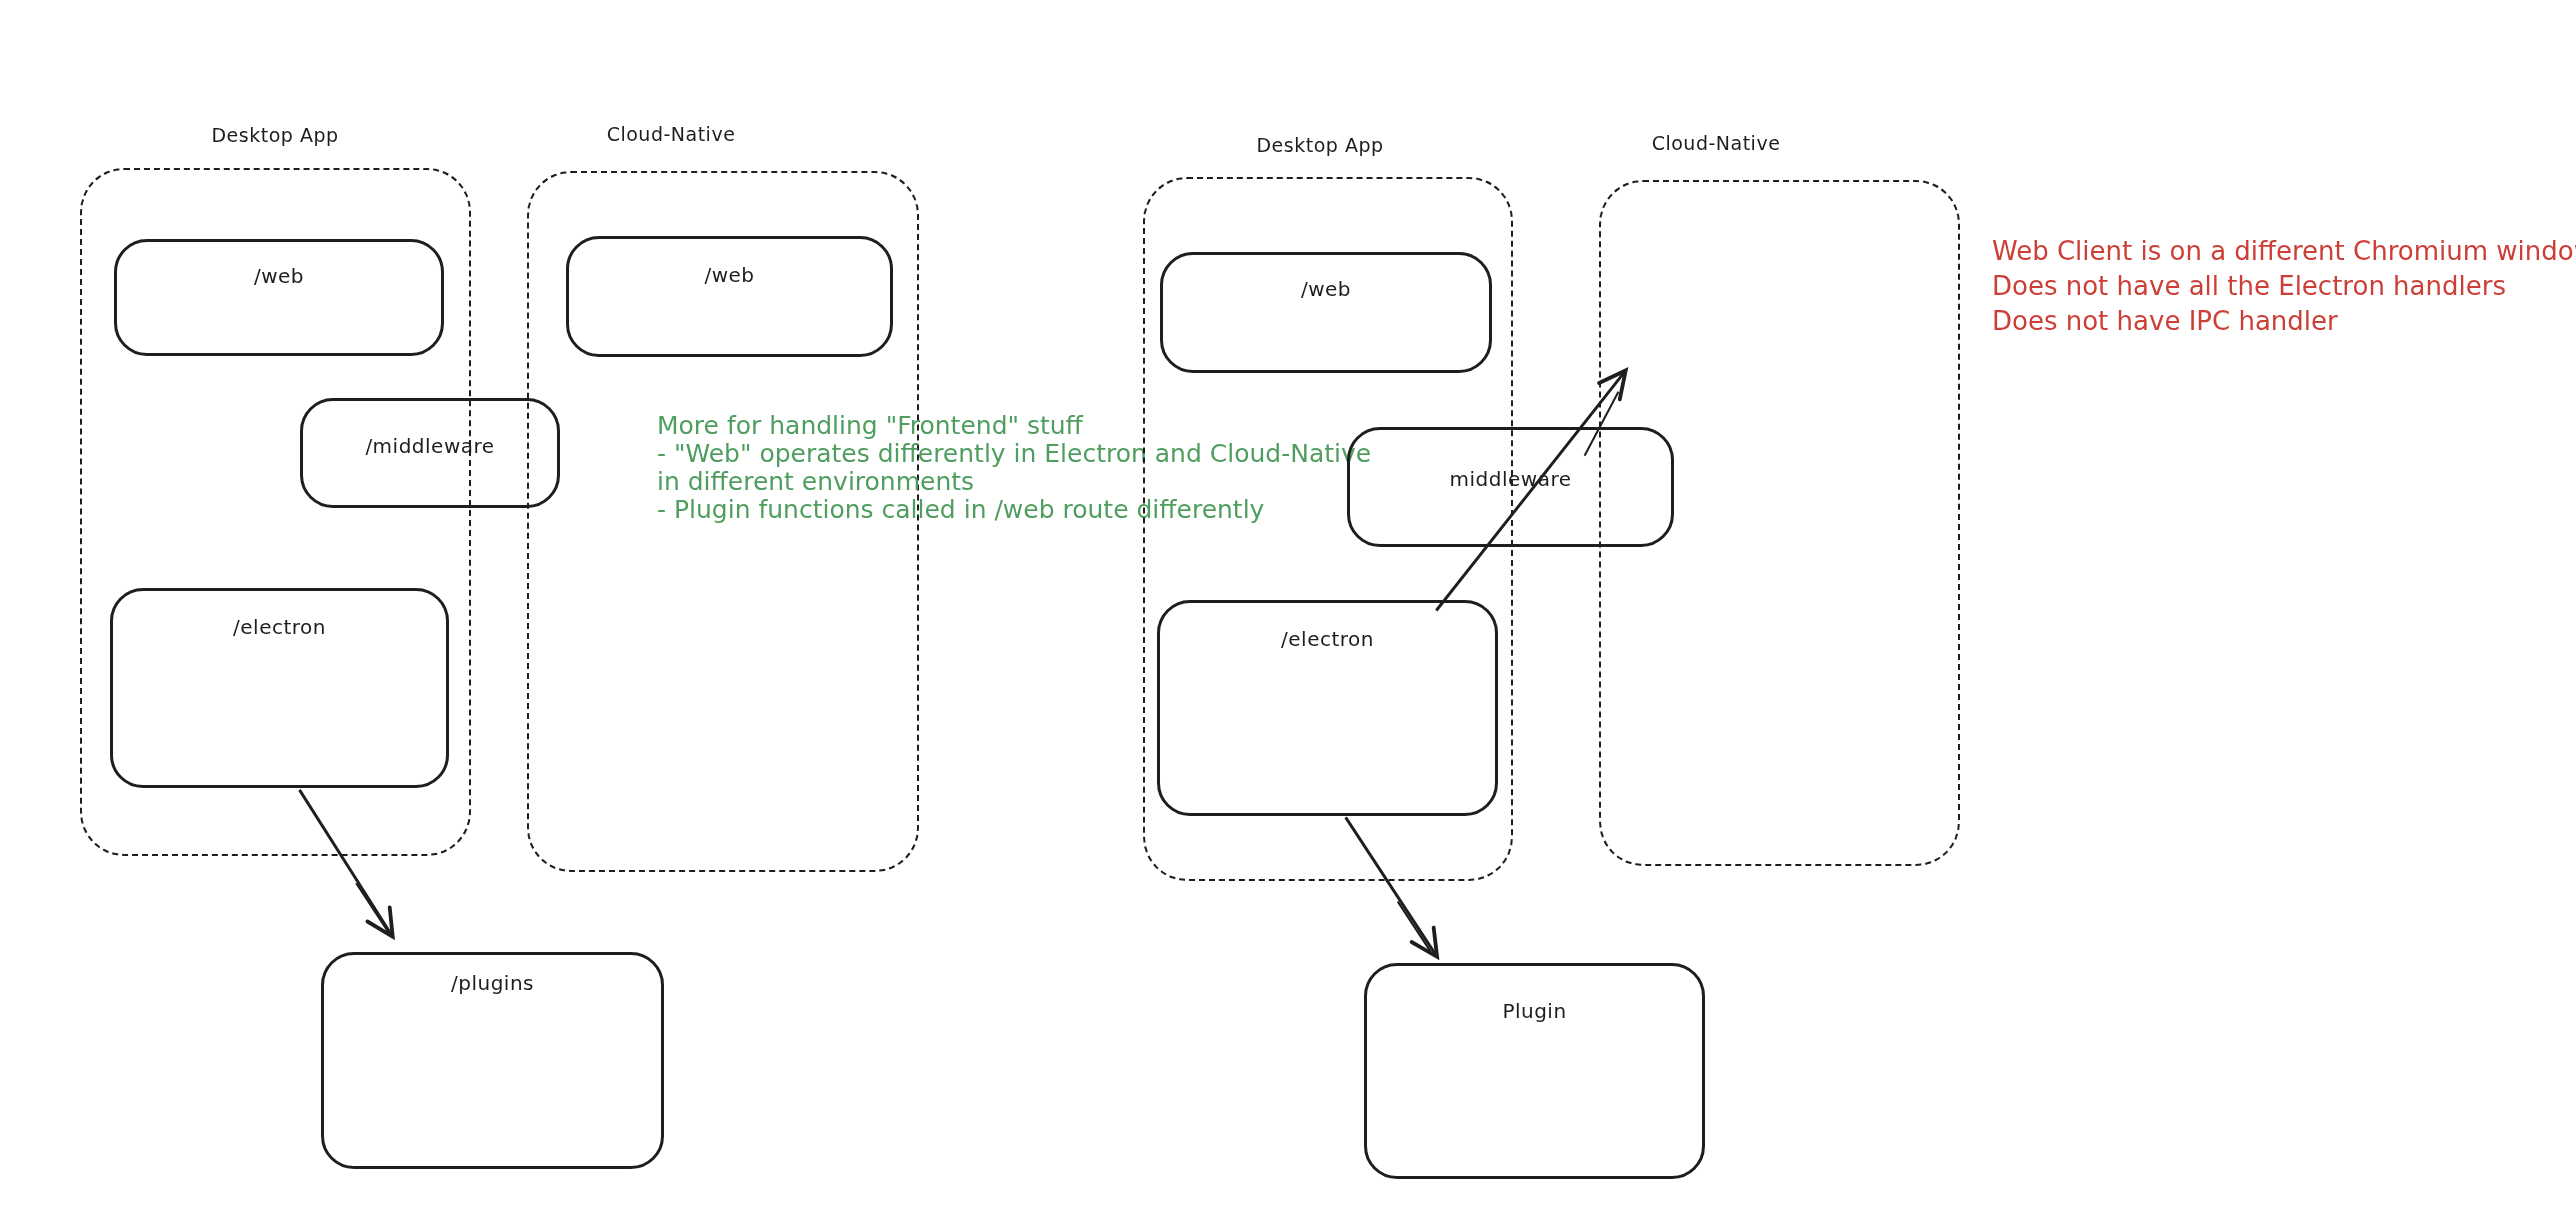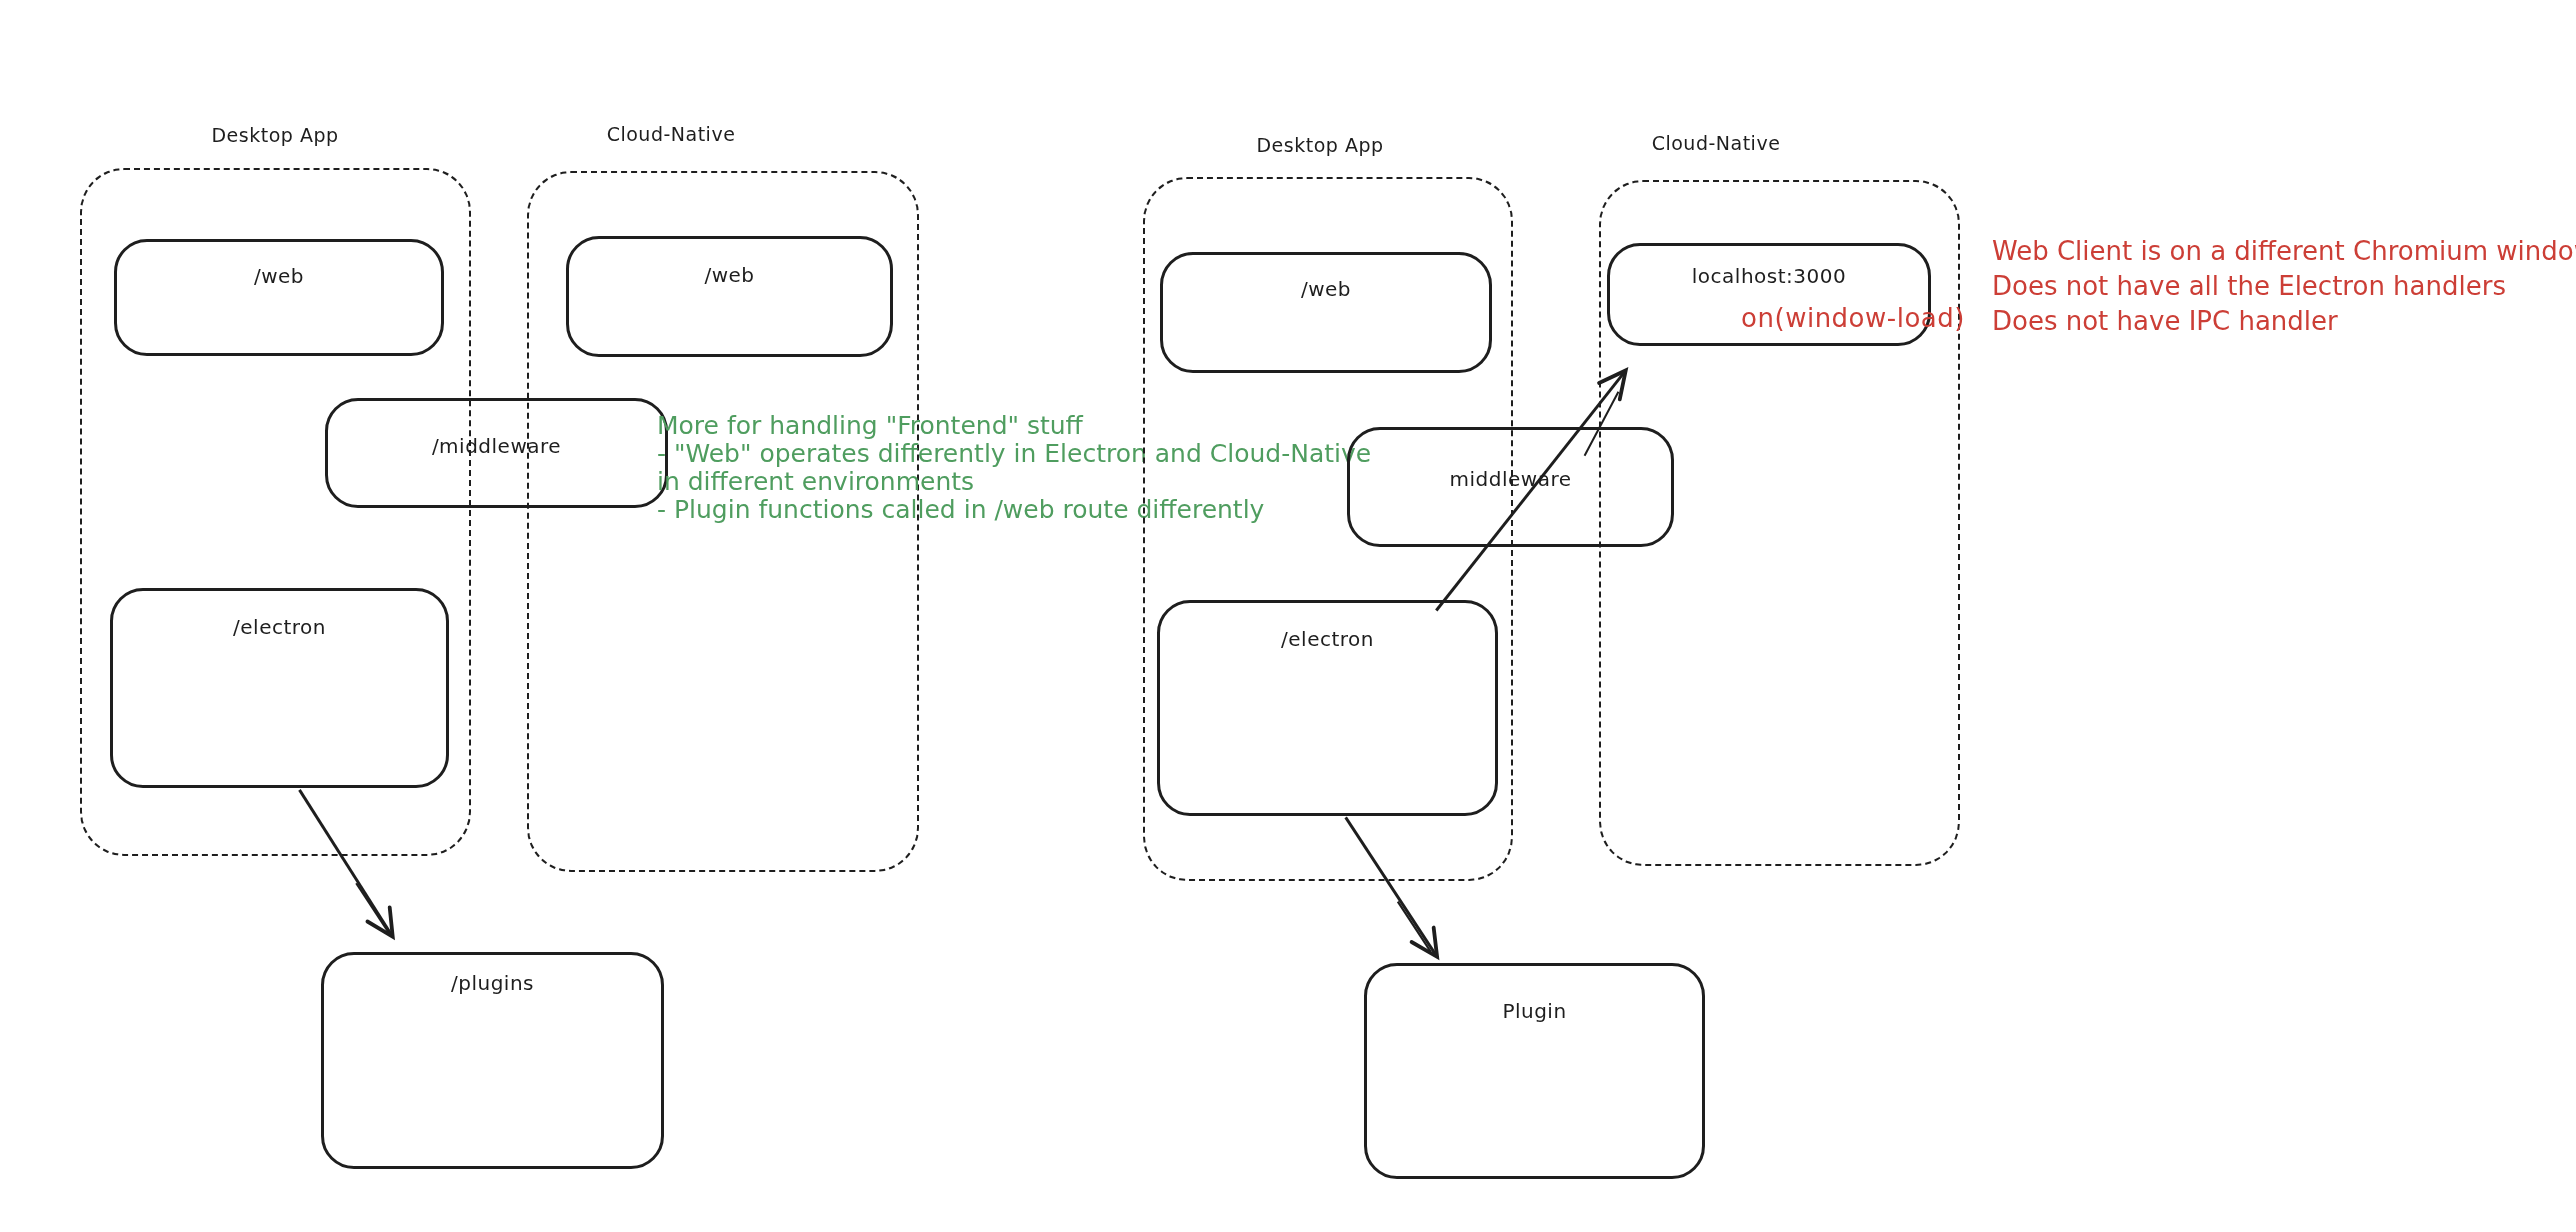--- a/index.html
+++ b/index.html
@@ -88,21 +88,21 @@
   <div class="container-dashed" style="left:80px; top:168px; width:387px; height:684px;"></div>
 
   <div class="section-label" style="left:671px; top:123px;">Cloud-Native</div>
 
   <div class="container-dashed" style="left:527px; top:171px; width:388px; height:697px;"></div>
 
   <div class="node pad-t-24" style="left:114px; top:239px; width:330px; height:117px;">
     <span class="node-label">/web</span>
   </div>
 
-  <div class="node pad-t-36" style="left:325px; top:398px; width:343px; height:110px;">
+  <div class="node pad-t-36" style="left:300px; top:398px; width:260px; height:110px;">
     <span class="node-label">/middleware</span>
   </div>
 
   <div class="node pad-t-26" style="left:110px; top:588px; width:339px; height:200px;">
     <span class="node-label">/electron</span>
   </div>
 
   <div class="node pad-t-26" style="left:566px; top:236px; width:327px; height:121px;">
     <span class="node-label">/web</span>
   </div>
@@ -132,24 +132,20 @@
   </div>
 
   <div class="node pad-t-40" style="left:1347px; top:427px; width:327px; height:120px;">
     <span class="node-label">middleware</span>
   </div>
 
   <div class="node pad-t-26" style="left:1157px; top:600px; width:341px; height:216px;">
     <span class="node-label">/electron</span>
   </div>
 
-  <div class="node pad-t-20" style="left:1607px; top:243px; width:324px; height:103px;">
-    <span class="node-label">localhost:3000</span>
-    <span class="node-label red-text localhost-line2" style="font-size:26px;">on(window-load)</span>
-  </div>
 
   <div class="node pad-t-36" style="left:1364px; top:963px; width:341px; height:216px;">
     <span class="node-label">Plugin</span>
   </div>
 
   <div class="note red" style="left:1992px; top:234px;">
     <div>Web Client is on a different Chromium window</div>
     <div>Does not have all the Electron handlers</div>
     <div>Does not have IPC handler</div>
   </div>

